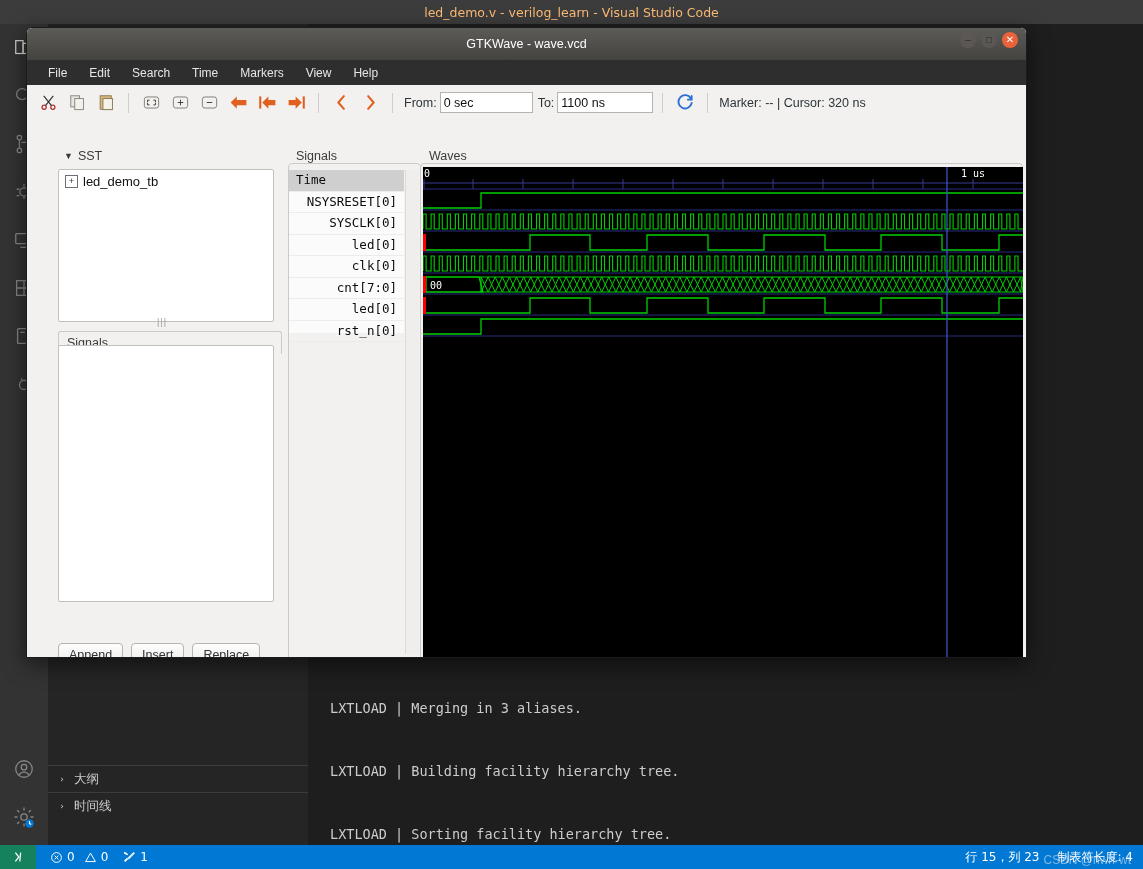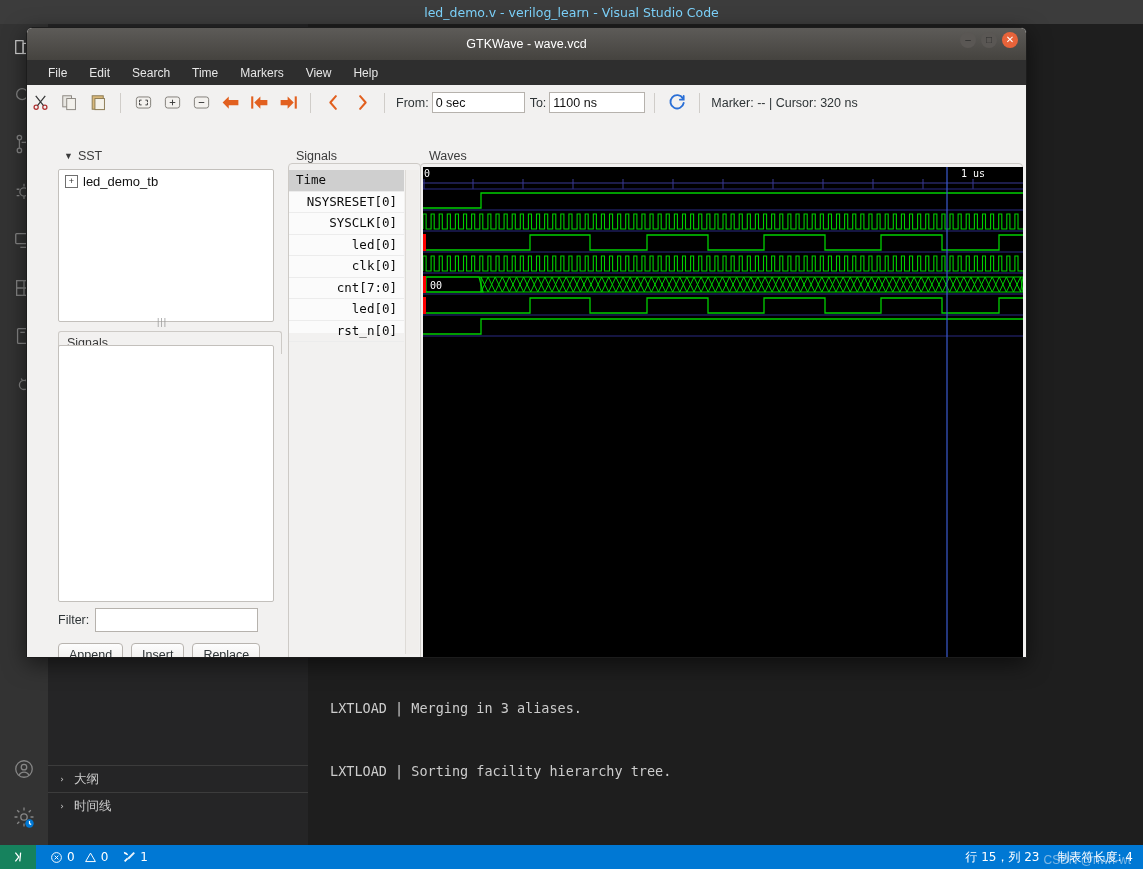--- a/index.html
+++ b/index.html
@@ -4,21 +4,21 @@
 <style>
   html,body{margin:0;padding:0;}
   body{
     width:1143px;height:869px;overflow:hidden;
     font-family:"DejaVu Sans", sans-serif;
     background:#1e1e1e;position:relative;
   }
   
   #vscode{position:absolute;inset:0;background:#1e1e1e;}
   #vs-titlebar{position:absolute;left:0;top:0;width:1143px;height:24px;background:#3c3c3c;
-    color:#7dd3fc;font-size:12.5px;display:flex;align-items:center;justify-content:center;}
+    color:#fdba74;font-size:12.5px;display:flex;align-items:center;justify-content:center;}
   #vs-activitybar{position:absolute;left:0;top:24px;width:48px;height:821px;background:#333333;}
   .act-icon{width:48px;height:48px;display:flex;align-items:center;justify-content:center;
     color:#868686;}
   .act-icon svg{display:block;}
   #vs-sidebar{position:absolute;left:48px;top:24px;width:260px;height:821px;background:#252526;}
   #vs-side-title{color:#bbbbbb;font-size:11px;letter-spacing:.5px;padding:14px 20px 4px;}
   .side-section{height:26px;display:flex;align-items:center;gap:6px;padding-left:8px;
     color:#cccccc;font-size:12.5px;border-top:1px solid #3c3c3c;}
   .chev{font-size:9px;color:#cccccc;width:12px;text-align:center;}
   #vs-editor{position:absolute;left:308px;top:24px;width:835px;height:821px;background:#1e1e1e;}
@@ -48,21 +48,21 @@
     font-size:12.5px;display:flex;align-items:center;justify-content:center;position:relative;
     border-radius:5px 5px 0 0;}
   #gtk-title .wbtns{position:absolute;right:8px;top:4px;display:flex;gap:5px;}
   .wbtn{width:16px;height:16px;border-radius:50%;background:#5a5754;display:flex;
     align-items:center;justify-content:center;color:#2b2b2b;font-size:10px;line-height:1;}
   .wbtn.close{background:#e8633a;color:#fff;}
   #gtk-menu{height:25px;background:#2e2e2e;display:flex;align-items:center;
     padding-left:10px;gap:0px;}
   .menu-item{color:#e6e6e6;font-size:12px;padding:2px 11px;}
   #gtk-toolbar{height:35px;background:#f2f1f0;border-bottom:6px solid #d946ef;
-    display:flex;align-items:center;gap:3px;font-size:12.5px;color:#2e3436;}
+    display:flex;align-items:center;padding-left:8px;gap:3px;font-size:12.5px;color:#2e3436;}
   .tbtn{width:26px;height:26px;display:flex;align-items:center;justify-content:center;}
   .tsep{width:1px;height:20px;background:#d0cdc9;margin:0 6px;}
   .tool-label{color:#2e3436;font-size:12.5px;margin-left:2px;}
   .tool-input{border:1px solid #b6b2ad;background:#ffffff;height:19px;font-size:12.5px;
     padding:0 3px;font-family:"Liberation Sans",sans-serif;color:#111;}
 
   #gtk-body{position:absolute;left:0;top:86px;width:999px;height:543px;background:#f2f1f0;}
 
   .frame-label{position:absolute;font-size:12.5px;color:#3b3b3b;background:#f2f1f0;
     padding:0 3px;}
@@ -194,20 +194,21 @@
         <span>时间线</span>
       </div>
     </div>
   </div>
 
   <div id="vs-editor"></div>
 
   <div id="vs-panel">
     <div id="terminal">
       <div>LXTLOAD | Merging in 3 aliases.</div>
+      <div>LXTLOAD | Building facility hierarchy tree.</div>
       <div>LXTLOAD | Sorting facility hierarchy tree.</div>
       
       
       
     </div>
   </div>
 
   <div id="vs-status">
     <div id="status-remote">
       <svg width="14" height="14" viewBox="0 0 16 16" fill="none" stroke="#ffffff" stroke-width="1.4">
@@ -358,24 +359,20 @@
       <span>led_demo_tb</span>
     </div>
   </div>
   <div class="grip" style="left:130px;top:289px;">|||</div>
 
   <div id="sig-list-head">
     <span>Signals</span>
   </div>
   <div id="sig-list-box"></div>
 
-  <div id="filter-row">
-    <label>Filter:</label>
-    <input id="filter-input" value="" style="">
-  </div>
   <div id="btn-row">
     <button class="gbtn">Append</button>
     <button class="gbtn">Insert</button>
     <button class="gbtn">Replace</button>
   </div>
 
   <div class="frame-label" id="signals-label">Signals</div>
   <div class="frame-box" id="signals-frame"></div>
   <div id="signal-names">
     <div class="sig-row first">Time</div>

